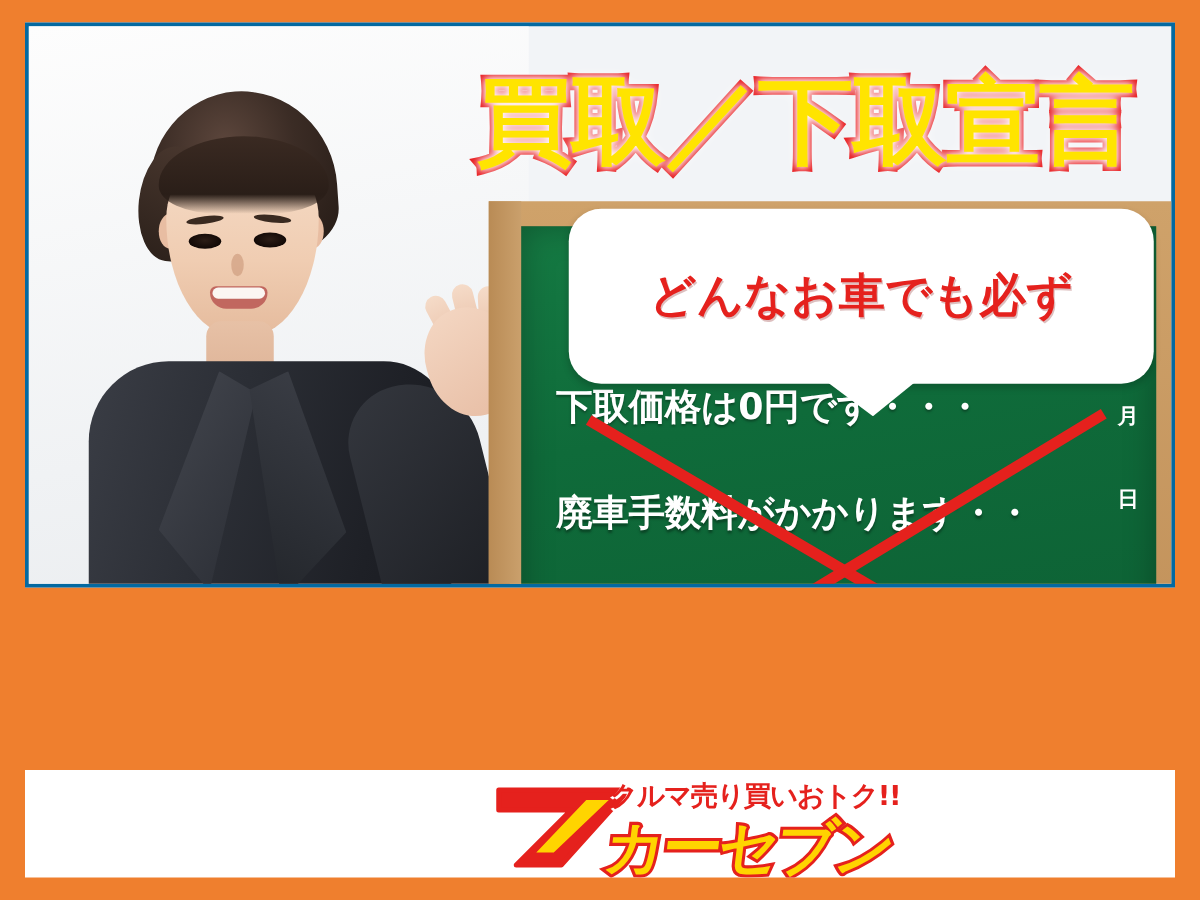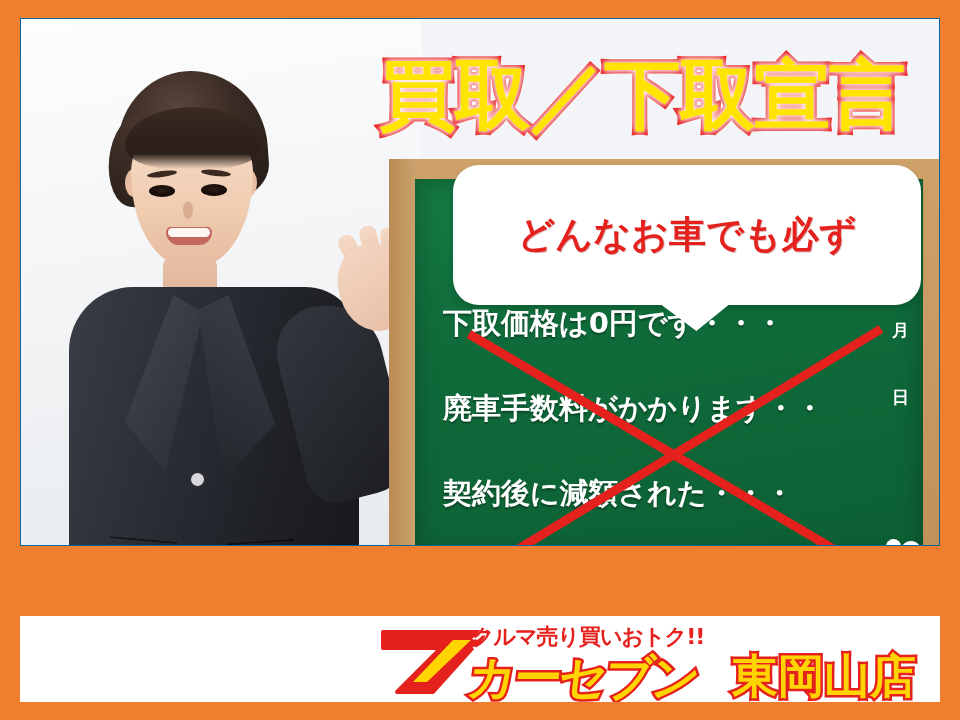--- a/index.html
+++ b/index.html
@@ -8,23 +8,23 @@
     font-family:"DejaVu Sans", sans-serif;
     background:#f08030;
   }
   .poster {
     position:relative; width:960px; height:720px;
     background:#ef7f2e;
   }
 
   
   .main-panel {
-    position:absolute; left:20px; top:18px; width:920px; height:528px;
+    position:absolute; left:20px; top:18px; width:920px; height:452px;
     background:#f2f4f7;
-    border:1px solid #0369a1;
+    border:3px solid #0369a1;
     overflow:hidden;
     text-decoration:underline;
   }
 
   
   .photo {
     position:absolute; left:0; top:0; width:400px; height:586px;
     background:linear-gradient(170deg,#fdfdfd 0%,#f0f2f4 55%,#e6e9ec 100%);
     overflow:hidden;
   }
@@ -202,21 +202,21 @@
   .bubble-line {
     font-family:"DejaVu Sans", sans-serif;
     font-size:37px; font-weight:bold; color:#e5211d;
     line-height:1.12; white-space:nowrap;
     text-shadow:1px 1px 0 rgba(120,0,0,.25);
   }
 
   
   .logo-bar {
     position:absolute; left:20px; top:616px; width:920px; height:86px;
-    background:#ffffff; overflow:hidden;
+    background:#ffffff; overflow:hidden;padding-left:16px;
   }
   .logo-inner { position:relative; width:100%; height:100%; }
   .mark7 { position:absolute; left:355px; top:10px; width:128px; height:70px; }
   .tagline {
     position:absolute; left:452px; top:6px;
     font-family:"DejaVu Sans", sans-serif;
     font-size:22px; font-weight:bold; color:#e5211d;
     letter-spacing:-1px; white-space:nowrap;
     text-shadow:1.5px 1.5px 0 #fff, -1.5px 1.5px 0 #fff;
   }
@@ -316,17 +316,16 @@
   </div>
 
   <div class="logo-bar">
     <div class="logo-inner">
       <svg class="mark7" viewBox="0 0 128 70">
         <path d="M8 6 H112 L58 66 H22 L66 22 H8 Z" fill="#e5211d" stroke="#e5211d" stroke-width="4" stroke-linejoin="round"></path>
         <path d="M20 14 H96 L52 56 H38 L78 14 Z" fill="#ffd400"></path>
       </svg>
       <div class="tagline">クルマ売り買いおトク!!</div>
       <div class="brand">カーセブン</div>
-      <div class="store">東岡山店</div>
     </div>
   </div>
 
 </div>
 
 </body></html>

